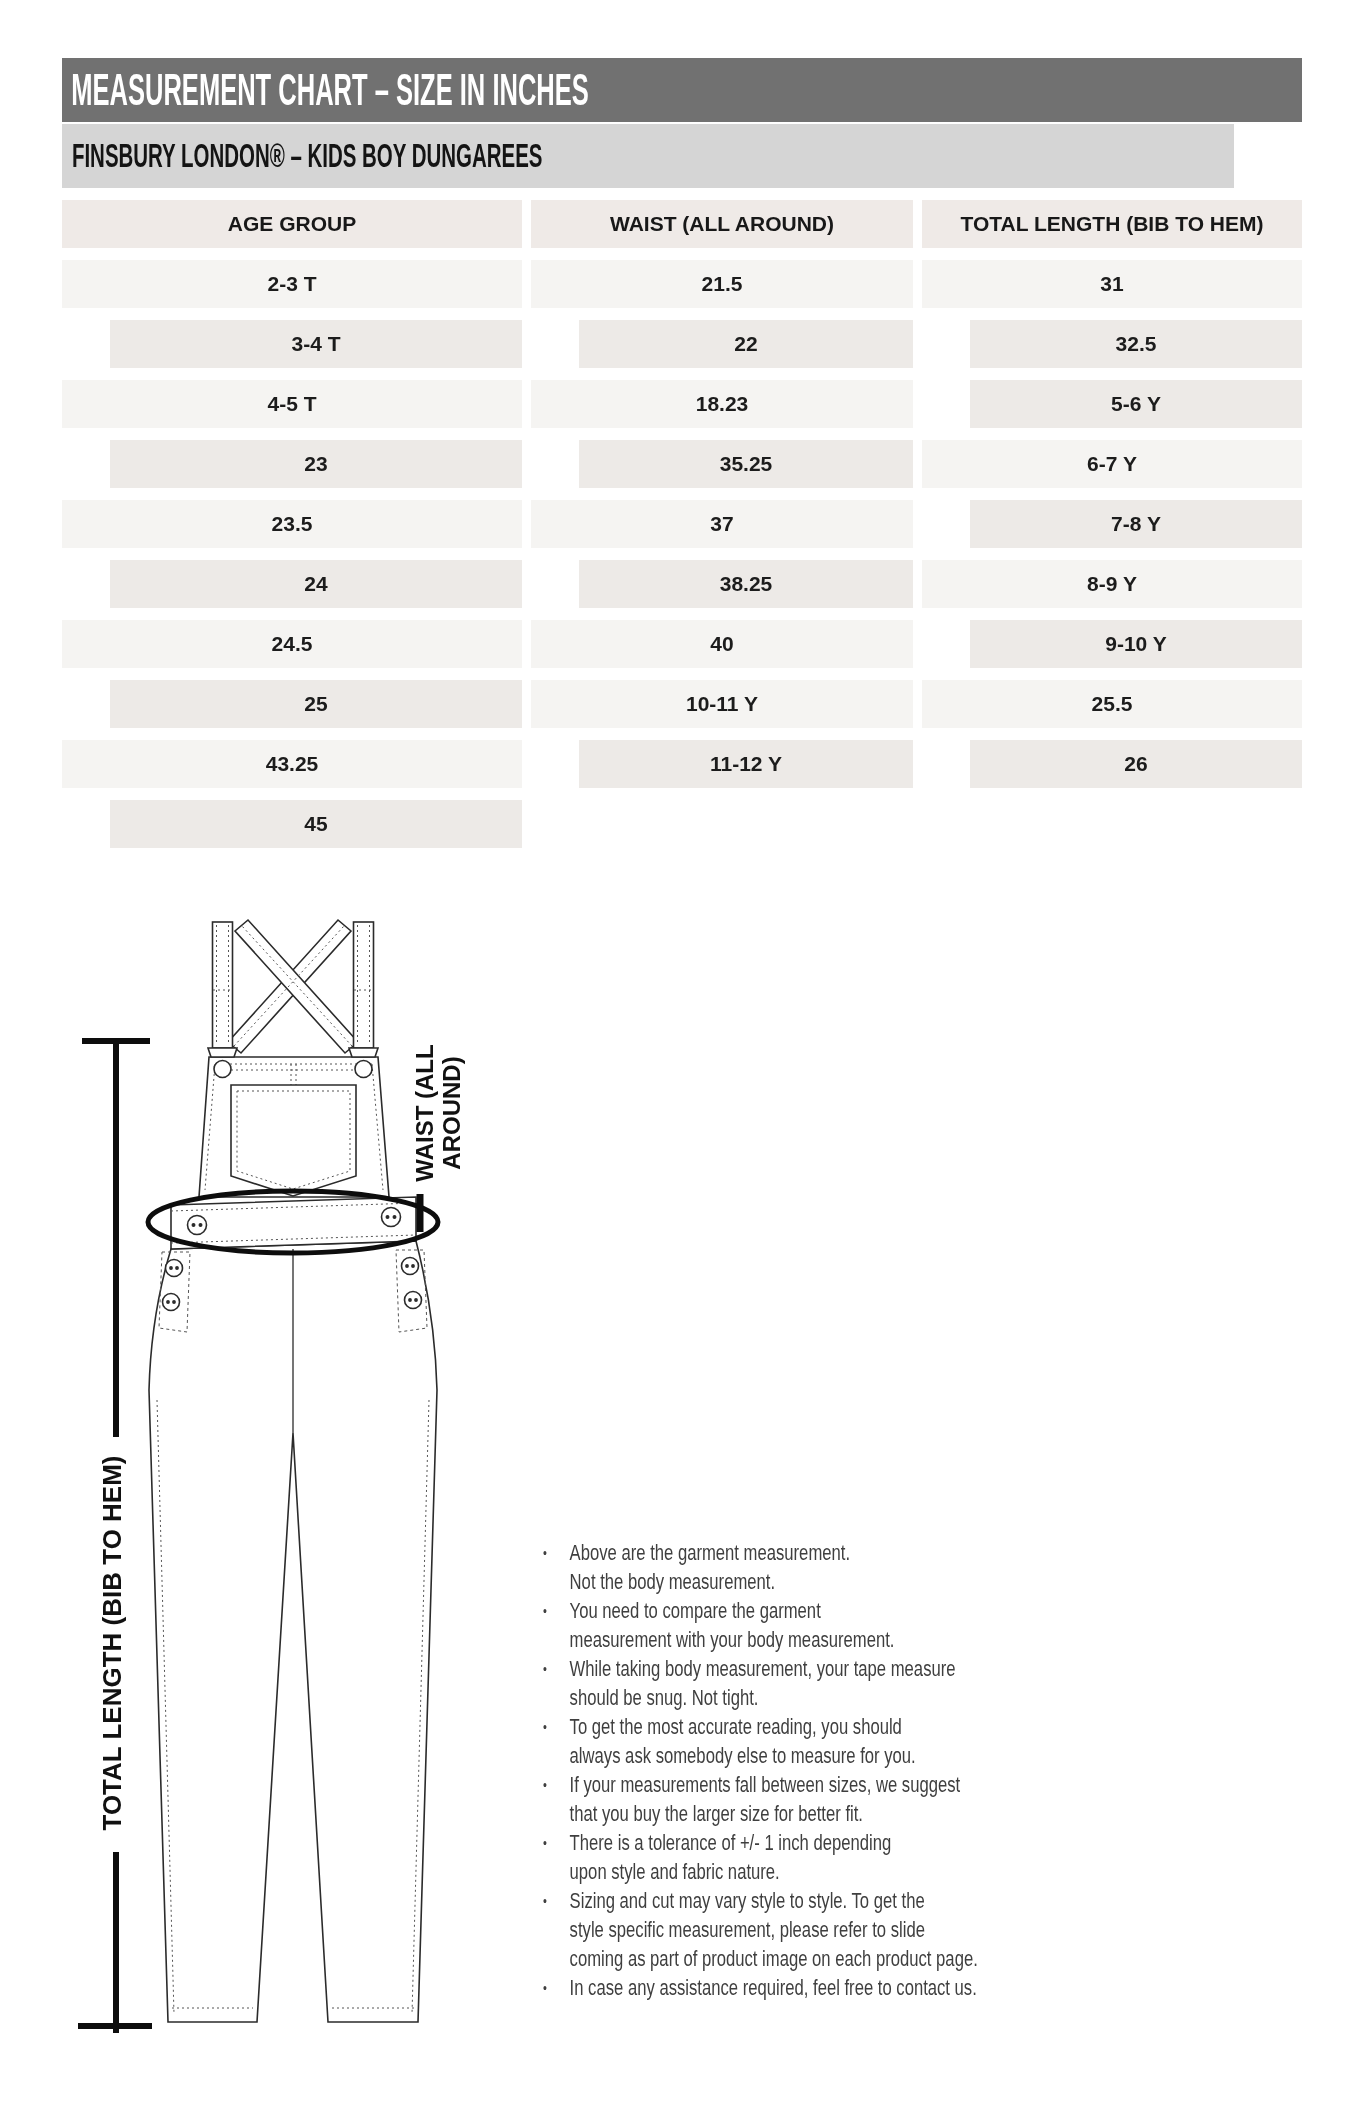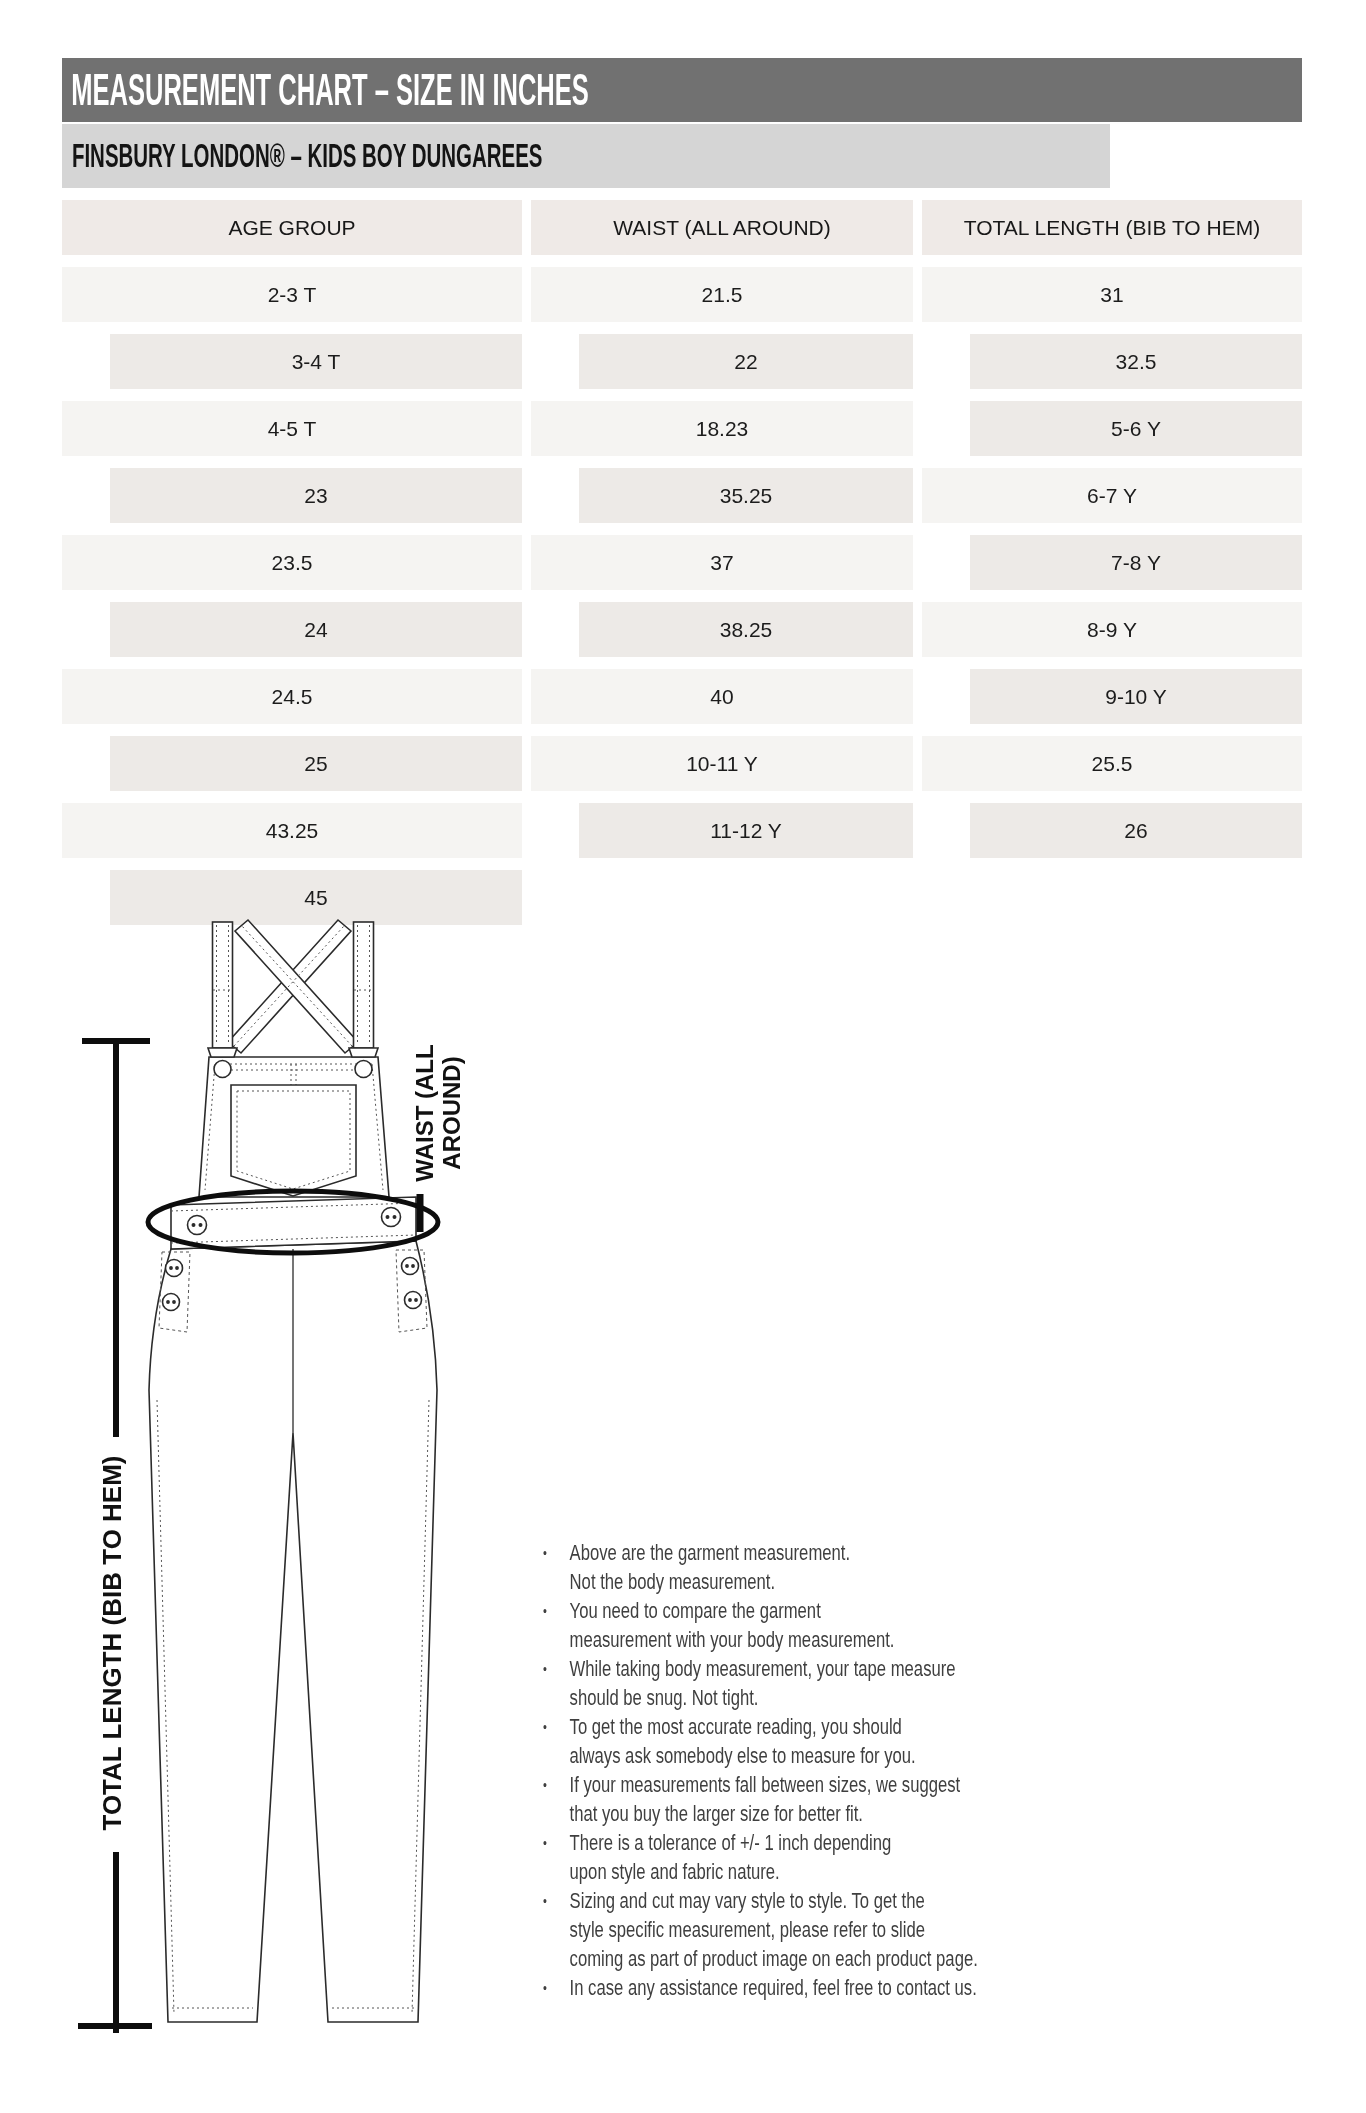--- a/index.html
+++ b/index.html
@@ -11,29 +11,29 @@
   .page{
     position:relative;width:1366px;height:2113px;background:#fff;overflow:hidden;
     font-family:"Liberation Sans","DejaVu Sans",sans-serif;color:var(--ink);border-radius:16px;
   }
   
   .title-bar{position:absolute;left:62px;top:58px;width:1240px;height:64px;
     background:var(--header-bar);display:flex;align-items:center;}
   .title-text{display:inline-block;transform:scaleX(0.58);transform-origin:left center;
     white-space:nowrap;color:#fff;font-weight:bold;font-size:44px;letter-spacing:0;
     padding-left:16px;}
-  .subtitle-bar{position:absolute;left:62px;top:124px;width:1048px;height:64px;
+  .subtitle-bar{position:absolute;left:62px;top:124px;width:1172px;height:64px;
     background:var(--subtitle-bar);display:flex;align-items:center;text-align:center;}
   .subtitle-text{display:inline-block;transform:scaleX(0.62);transform-origin:left center;
     white-space:nowrap;color:#141414;font-weight:bold;font-size:33px;padding-left:16px;}
   
   .size-table{position:absolute;left:62px;top:200px;width:1240px;
     display:grid;grid-template-columns:460px 382px 380px;column-gap:9px;row-gap:12px;}
-  .size-table .cell{height:55px;display:flex;align-items:center;justify-content:center;
-    font-weight:normal;font-size:21px;}
+  .size-table .cell{height:48px;display:flex;align-items:center;justify-content:center;
+    font-weight:bold;font-size:21px;}
   .size-table .head{background:var(--table-header-bg);color:#181818;}
   .size-table .r-odd{background:var(--row-light);text-align:right;}
   .size-table .r-even{background:var(--row-dark);margin-left:48px;}
   
   .diagram{position:absolute;left:0;top:0;}
   .rot-label{position:absolute;transform:translate(-50%,-50%) rotate(-90deg);
     font-weight:bold;color:#111;white-space:pre-line;text-align:center;}
   .total-length-label{left:112px;top:1643px;font-size:26px;white-space:nowrap;}
   .waist-label{left:438px;top:1113px;font-size:24px;line-height:27px;}
   

